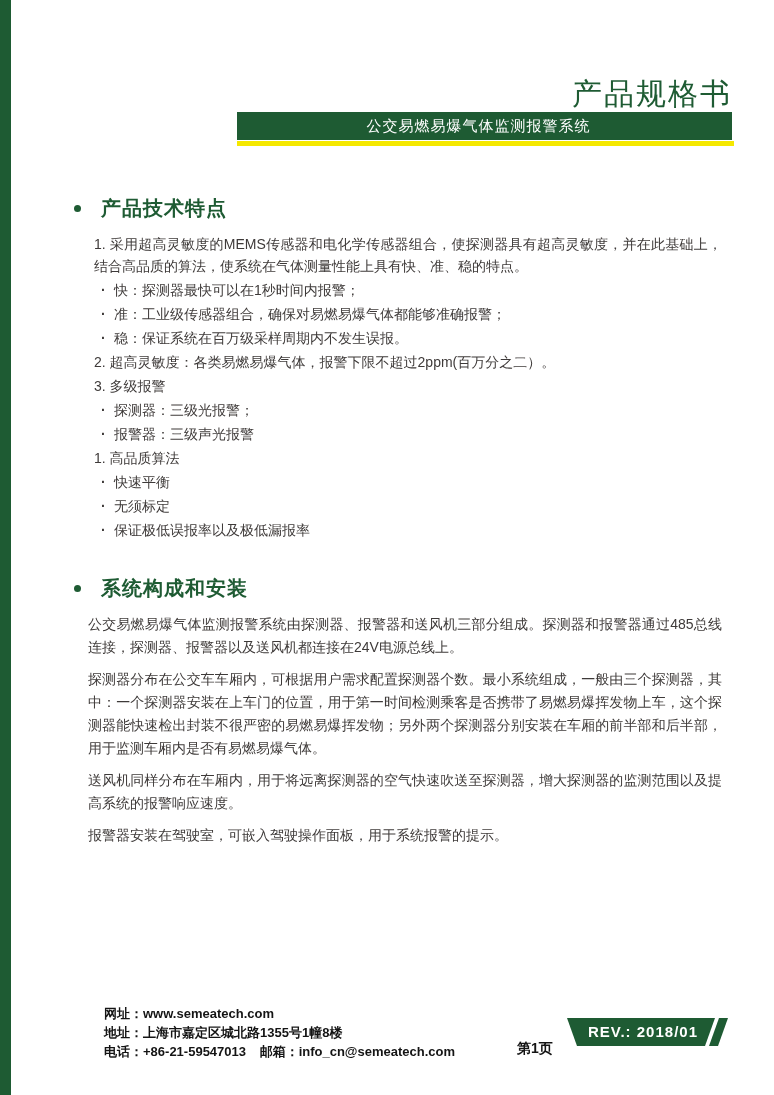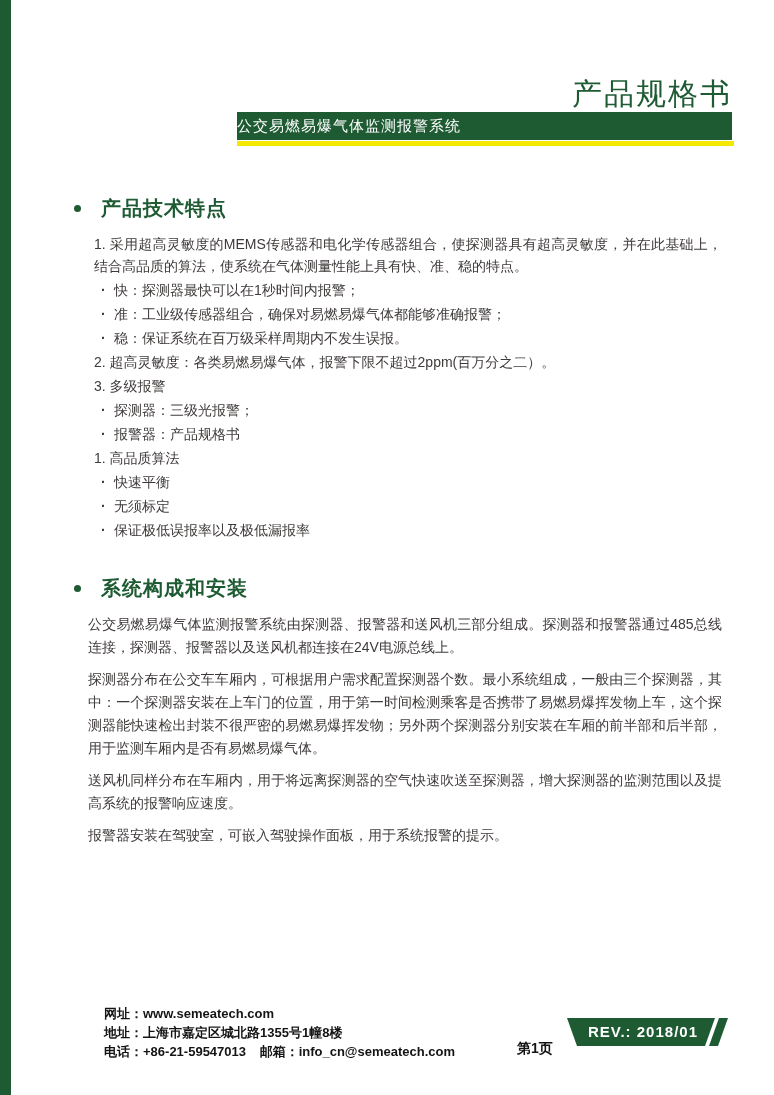--- a/index.html
+++ b/index.html
@@ -14,21 +14,21 @@
   
   .header{position:absolute;left:0;top:0;width:774px;height:150px;}
   .logo{position:absolute;left:72px;top:68px;width:160px;height:92px;}
   .logo svg{position:absolute;left:0;top:2px;}
   .logo-text{position:absolute;left:66px;top:30px;color:#1e5b33;font-weight:bold;line-height:1;}
   .logo-line1{font-size:25px;letter-spacing:2px;}
   .logo-line2{font-size:25px;letter-spacing:2px;margin-left:21px;margin-top:3px;}
   .reg-mark{position:absolute;left:140px;top:20px;font-size:12px;color:#1e5b33;font-weight:bold;}
   .doc-title{position:absolute;right:42px;top:74px;font-size:30px;color:#1e5b33;letter-spacing:2px;font-weight:500;}
   .header-bar{position:absolute;left:237px;top:112px;right:42px;height:28px;background:#1e5b33;
-    display:flex;align-items:center;justify-content:flex-start;}
+    display:flex;align-items:center;justify-content:center;}
   .header-bar-text{color:#ffffff;font-size:15px;padding-right:12px;letter-spacing:1px;}
   .yellow-line{position:absolute;left:237px;top:141px;right:40px;height:5px;background:#f5e800;}
 
   
   .content{position:absolute;left:88px;top:145px;width:634px;}
   .doc-section{margin-top:50px;}
   .doc-section + .doc-section{margin-top:34px;}
   .sec-head{display:flex;align-items:center;gap:20px;margin-left:-14px;}
   .sec-dot{width:7px;height:7px;border-radius:50%;background:#1e5b33;flex:0 0 auto;}
   .sec-title{margin:0;font-size:20px;color:#1e5b33;font-weight:bold;letter-spacing:1px;}
@@ -72,21 +72,21 @@
           <h2 class="sec-title">产品技术特点</h2>
         </div>
         <div class="sec-body">
           <div class="item num"><span>1. 采用超高灵敏度的MEMS传感器和电化学传感器组合，使探测器具有超高灵敏度，并在此基础上，结合高品质的算法，使系统在气体测量性能上具有快、准、稳的特点。</span></div>
           <div class="item bullet"><span class="mini-dot">·</span><span>快：探测器最快可以在1秒时间内报警；</span></div>
           <div class="item bullet"><span class="mini-dot">·</span><span>准：工业级传感器组合，确保对易燃易爆气体都能够准确报警；</span></div>
           <div class="item bullet"><span class="mini-dot">·</span><span>稳：保证系统在百万级采样周期内不发生误报。</span></div>
           <div class="item num"><span>2. 超高灵敏度：各类易燃易爆气体，报警下限不超过2ppm(百万分之二）。</span></div>
           <div class="item num"><span>3. 多级报警</span></div>
           <div class="item bullet"><span class="mini-dot">·</span><span>探测器：三级光报警；</span></div>
-          <div class="item bullet"><span class="mini-dot">·</span><span>报警器：产品规格书</span></div>
+          <div class="item bullet"><span class="mini-dot">·</span><span>报警器：三级声光报警</span></div>
           <div class="item num"><span>1. 高品质算法</span></div>
           <div class="item bullet"><span class="mini-dot">·</span><span>快速平衡</span></div>
           <div class="item bullet"><span class="mini-dot">·</span><span>无须标定</span></div>
           <div class="item bullet"><span class="mini-dot">·</span><span>保证极低误报率以及极低漏报率</span></div>
         </div>
       </section>
       <section class="doc-section">
         <div class="sec-head">
           <span class="sec-dot"></span>
           <h2 class="sec-title">系统构成和安装</h2>

